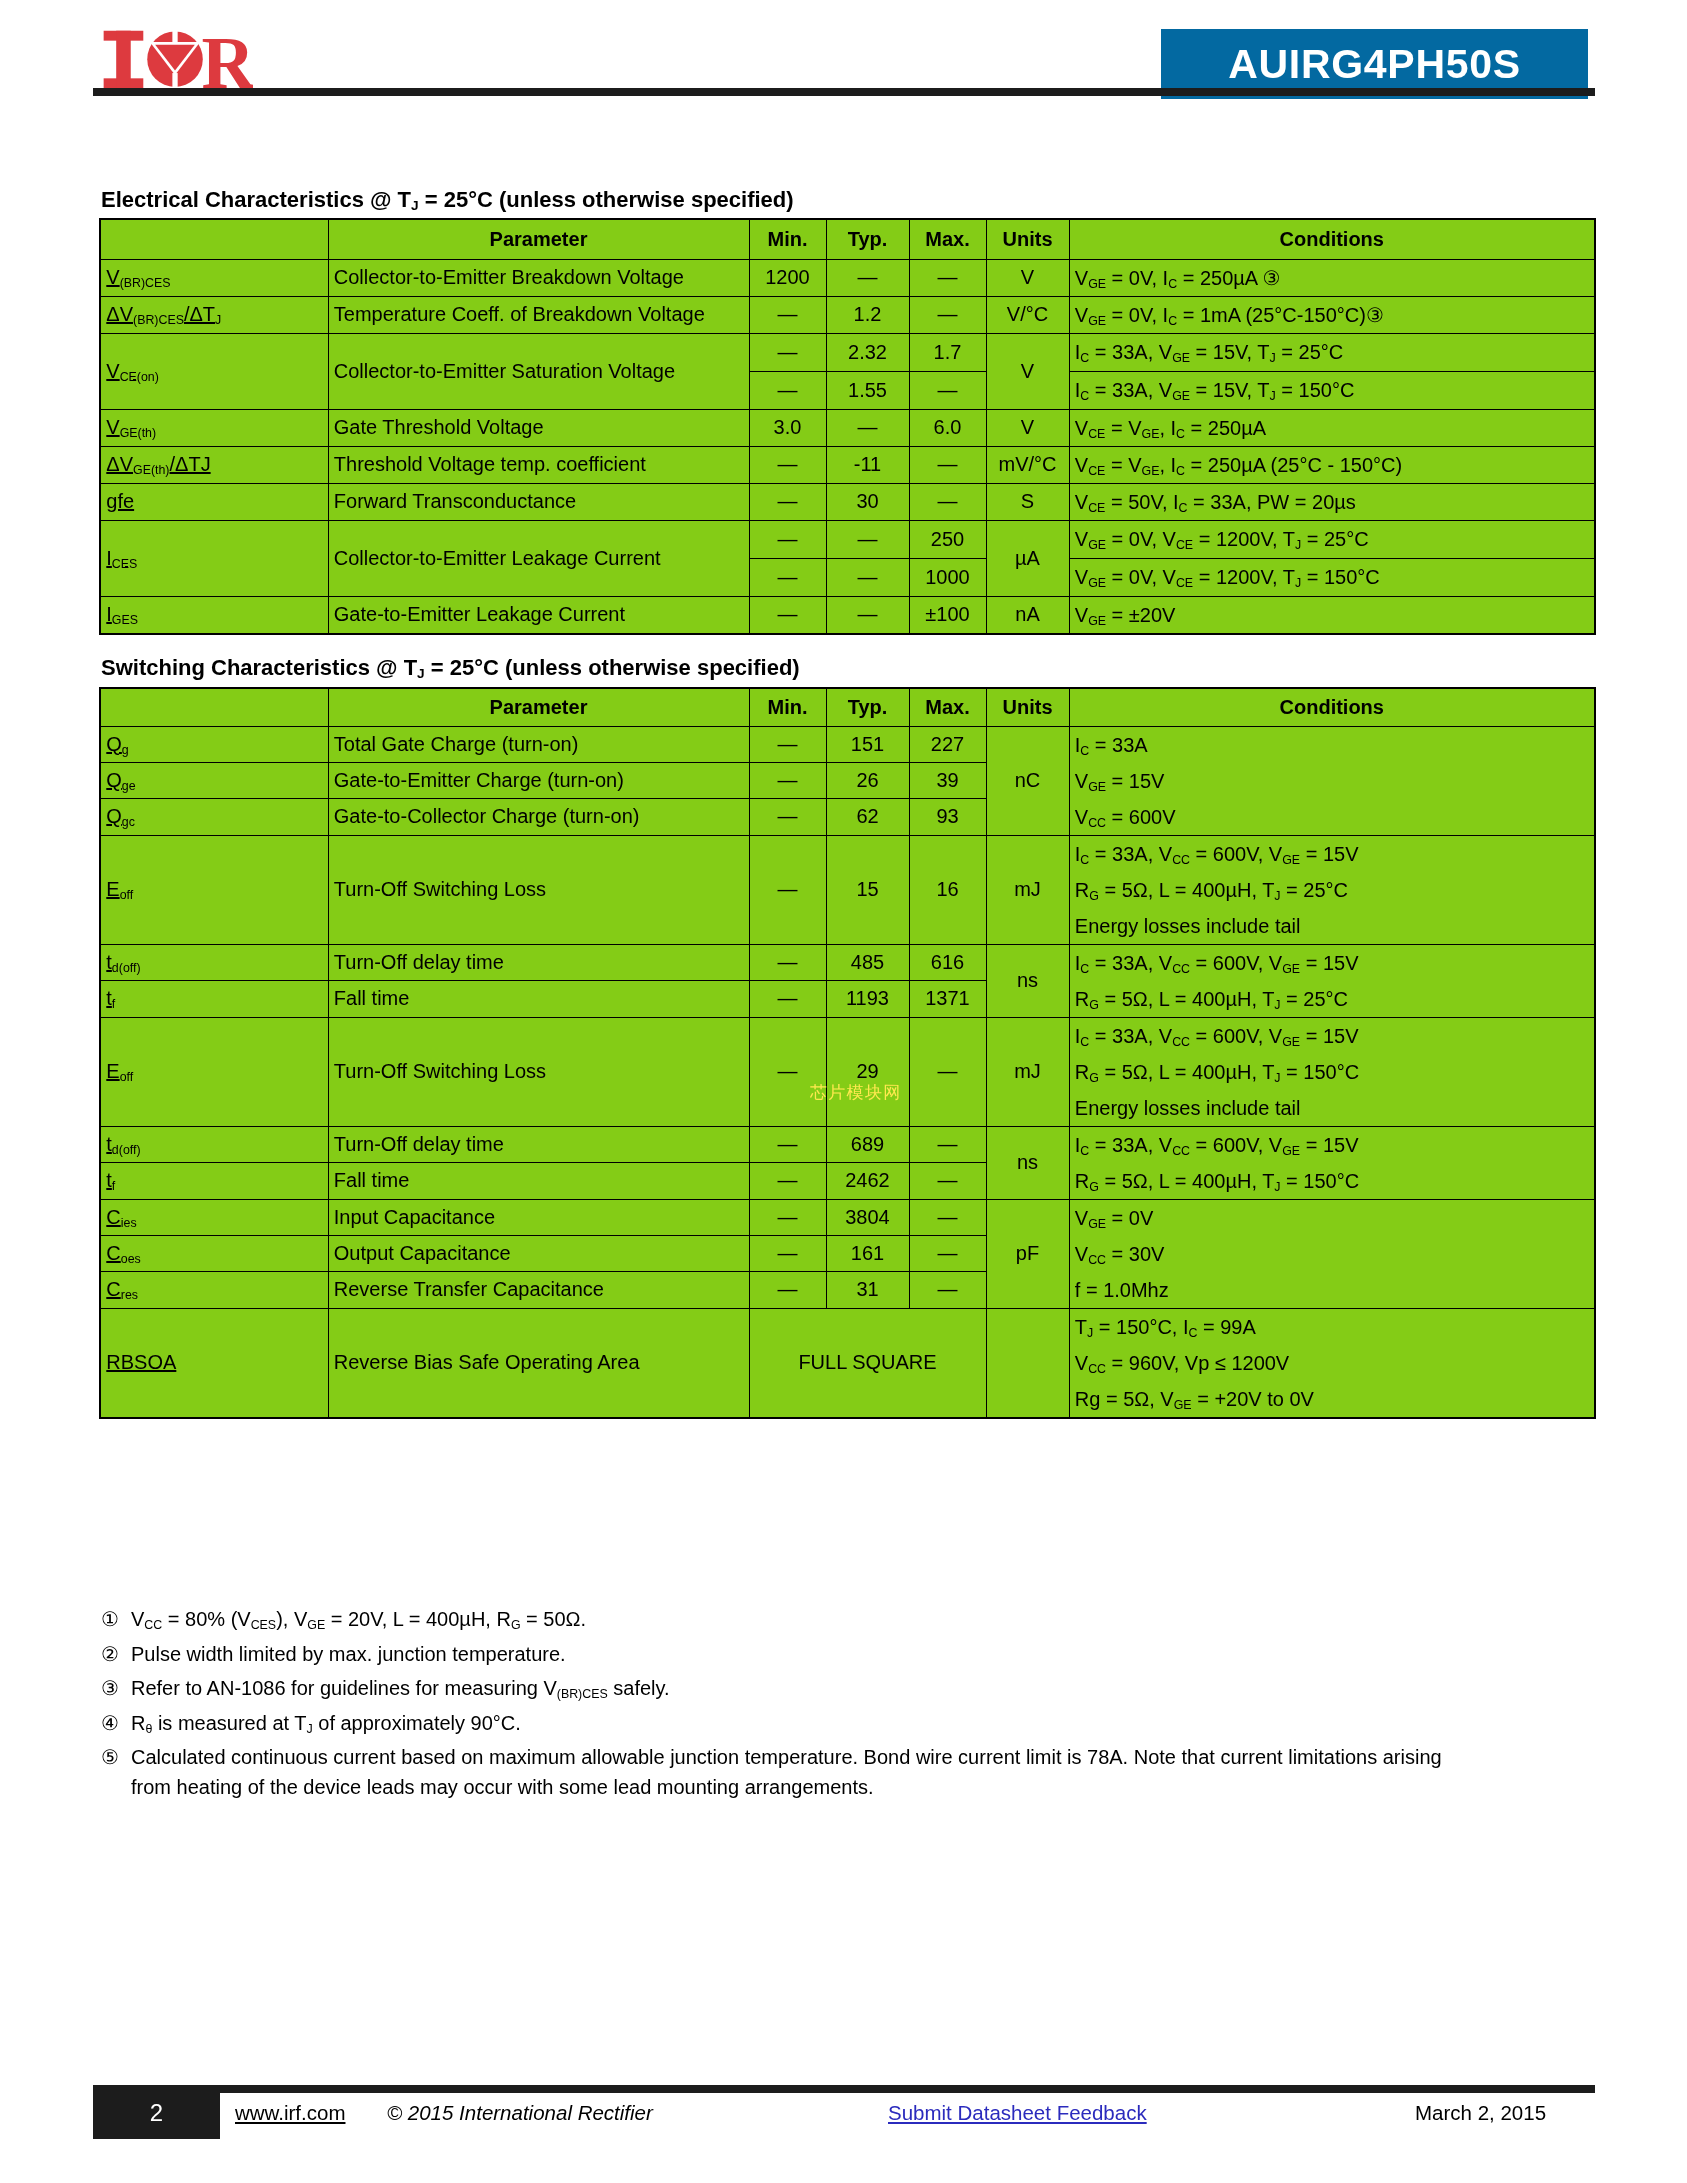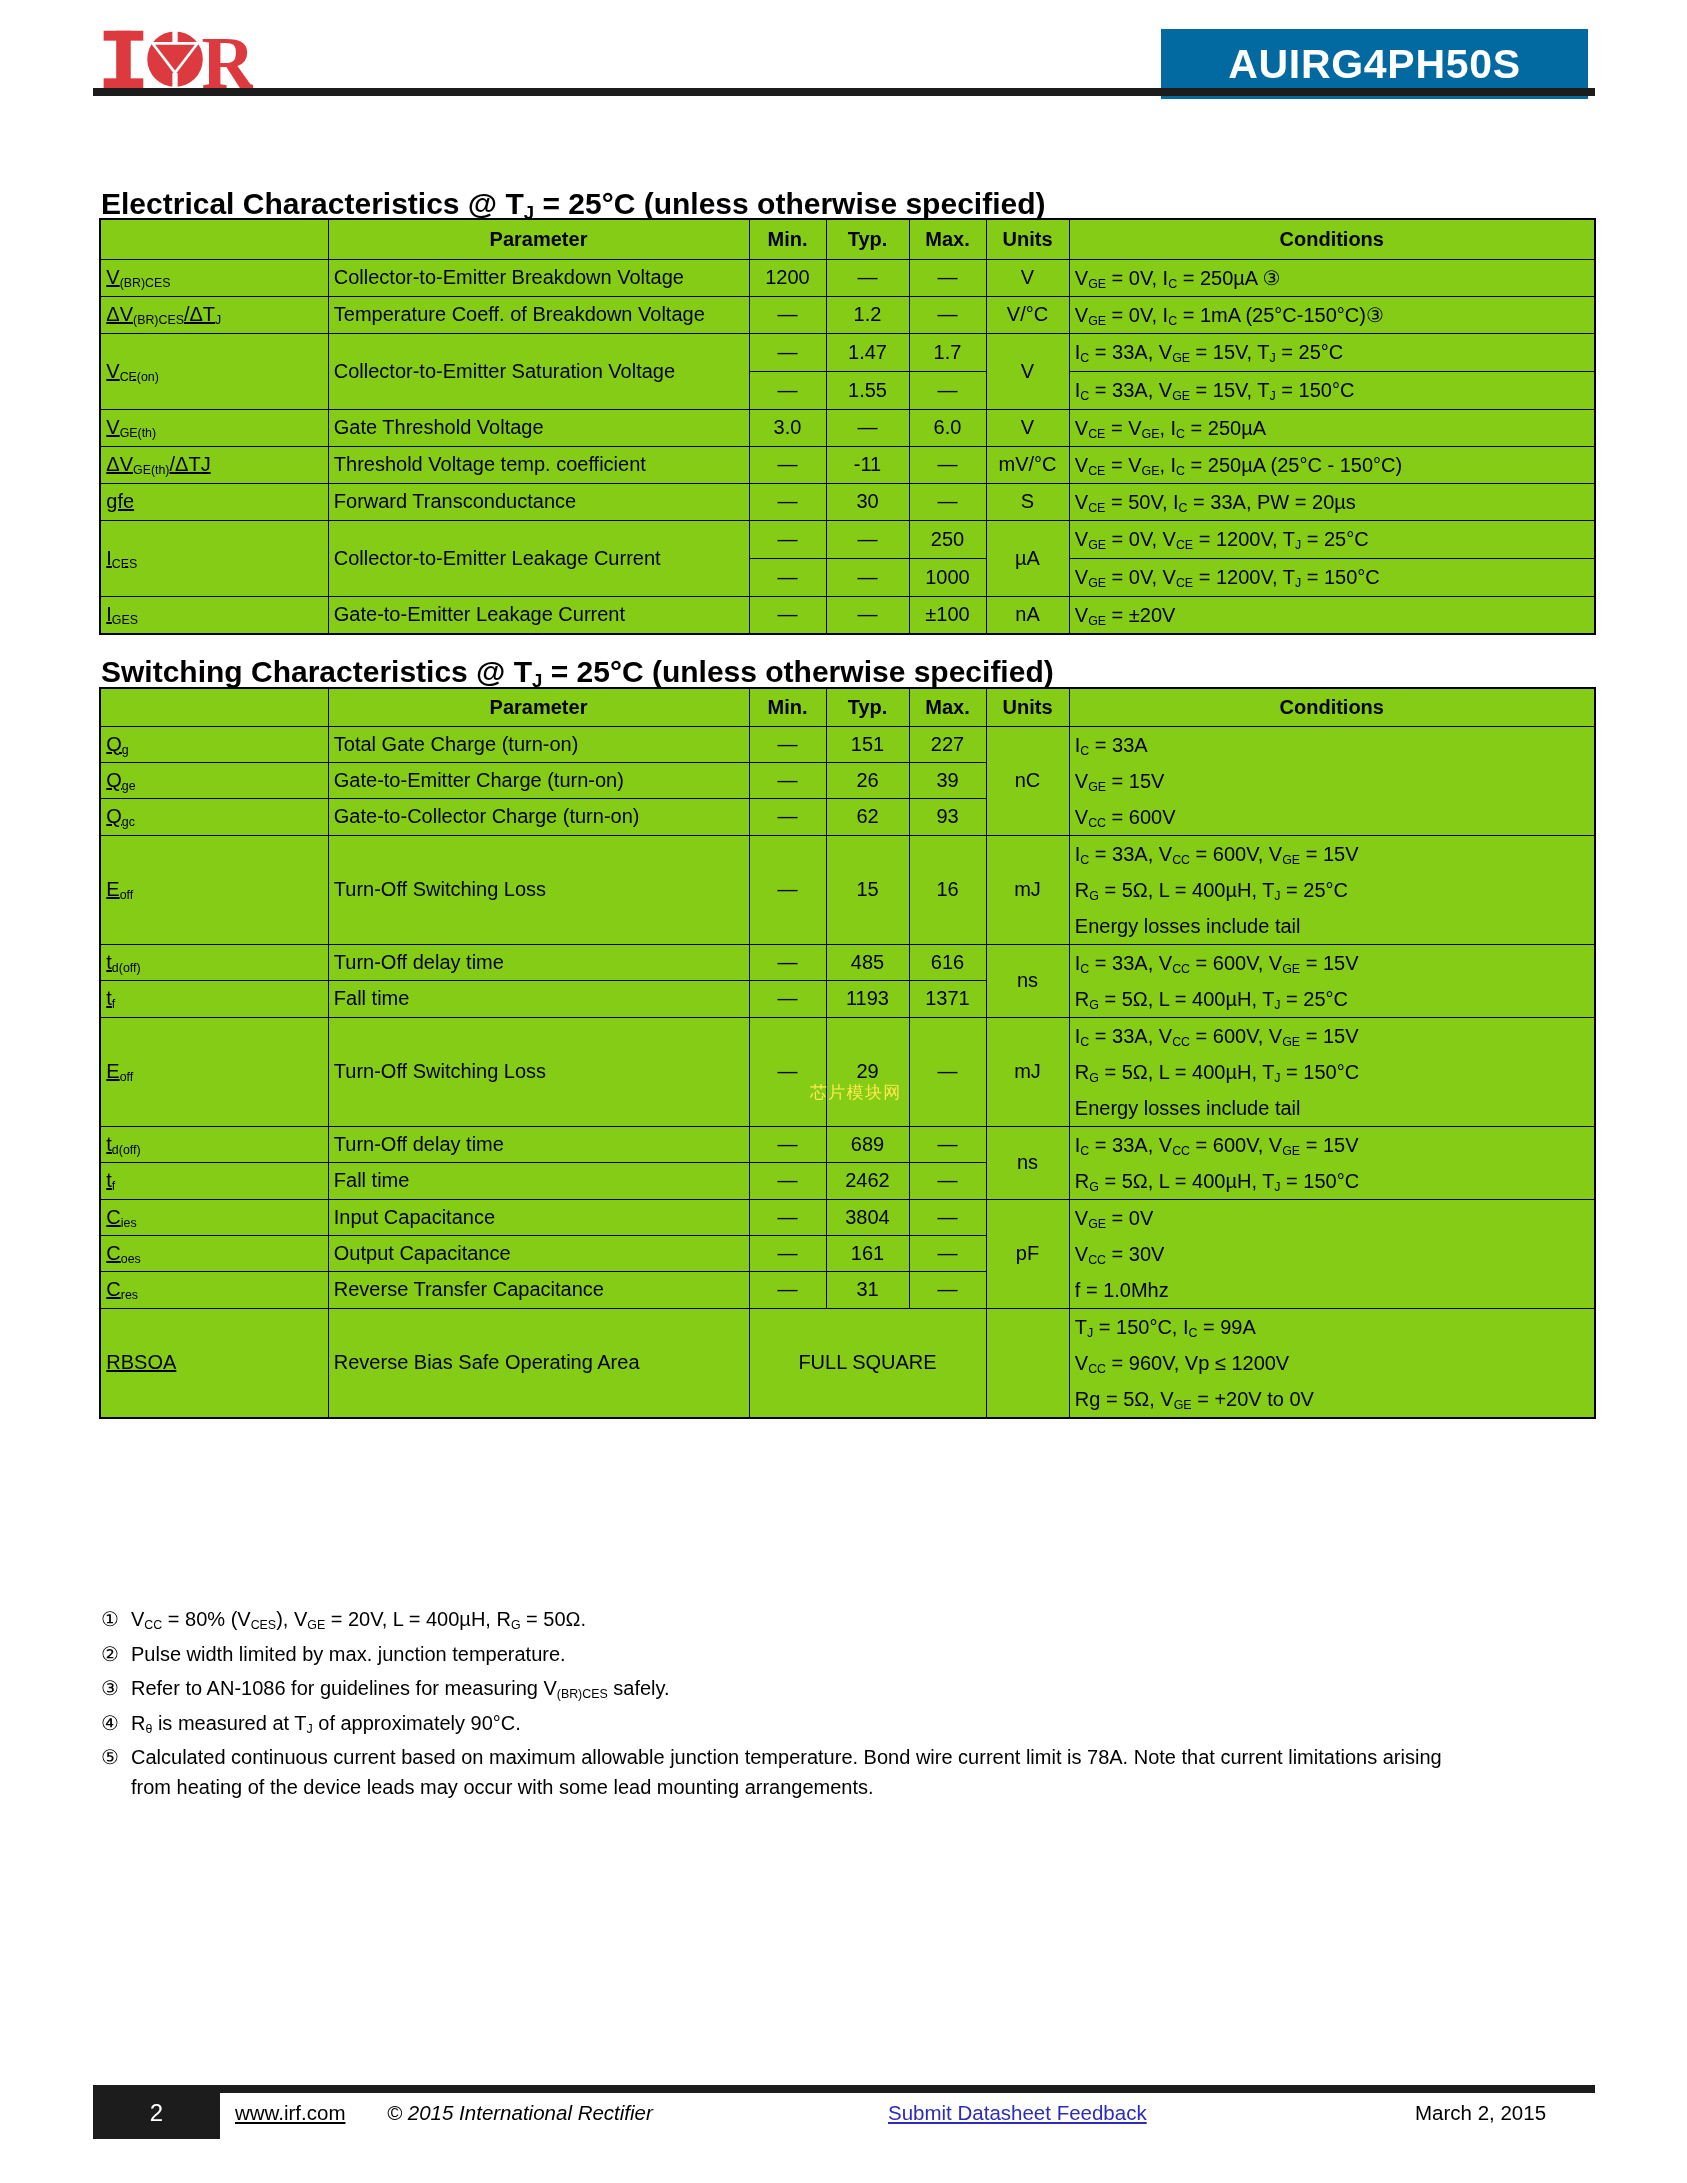--- a/index.html
+++ b/index.html
@@ -13,21 +13,21 @@
   
   #part-banner {
     position:absolute; left:1161px; top:29px; width:427px; height:70px;
     background:#0369a1; color:#fff; font-size:41px; font-weight:bold;
     text-align:center; line-height:71px; letter-spacing:0.7px;
   }
   #top-rule { position:absolute; left:93px; top:88px; width:1502px; height:8px; background:#1c1c1c; }
   #logo { position:absolute; left:101px; top:28.4px; }
 
   
-  .sec-title { position:absolute; font-size:30px; font-weight:bold; white-space:nowrap; }
+  .sec-title { position:absolute; font-size:22px; font-weight:bold; white-space:nowrap; }
   #elec-title { left:101px; top:187px; }
   #switch-title { left:101px; top:655px; }
 
   
   table.ds { border-collapse:collapse; table-layout:fixed; width:1495px; border:2px solid #000; position:absolute; background:#84cc16; }
   #elec-table { left:99px; top:218px; }
   #switch-table { left:99px; top:687px; }
   table.ds th, table.ds td {
     border:1.3px solid #000; font-size:20px; padding:0 5.3px; overflow:hidden;
     vertical-align:middle;
@@ -128,21 +128,21 @@
           <td class="ctr">—</td>
           <td class="ctr">1.2</td>
           <td class="ctr">—</td>
           <td class="ctr">V/°C</td>
           <td class="cond">V<sub>GE</sub> = 0V, I<sub>C</sub> = 1mA (25°C-150°C)③</td>
         </tr>
         <tr style="height:38px">
           <td rowspan="2" class="sym">V<sub>CE(on)</sub></td>
           <td rowspan="2" class="par">Collector-to-Emitter Saturation Voltage</td>
           <td class="ctr">—</td>
-          <td class="ctr">1.47</td>
+          <td class="ctr">2.32</td>
           <td class="ctr">1.7</td>
           <td rowspan="2" class="ctr">V</td>
           <td class="cond">I<sub>C</sub> = 33A, V<sub>GE</sub> = 15V, T<sub>J</sub> = 25°C</td>
         </tr>
         <tr style="height:38px">
           <td class="ctr">—</td>
           <td class="ctr">1.55</td>
           <td class="ctr">—</td>
           <td class="cond">I<sub>C</sub> = 33A, V<sub>GE</sub> = 15V, T<sub>J</sub> = 150°C</td>
         </tr>

